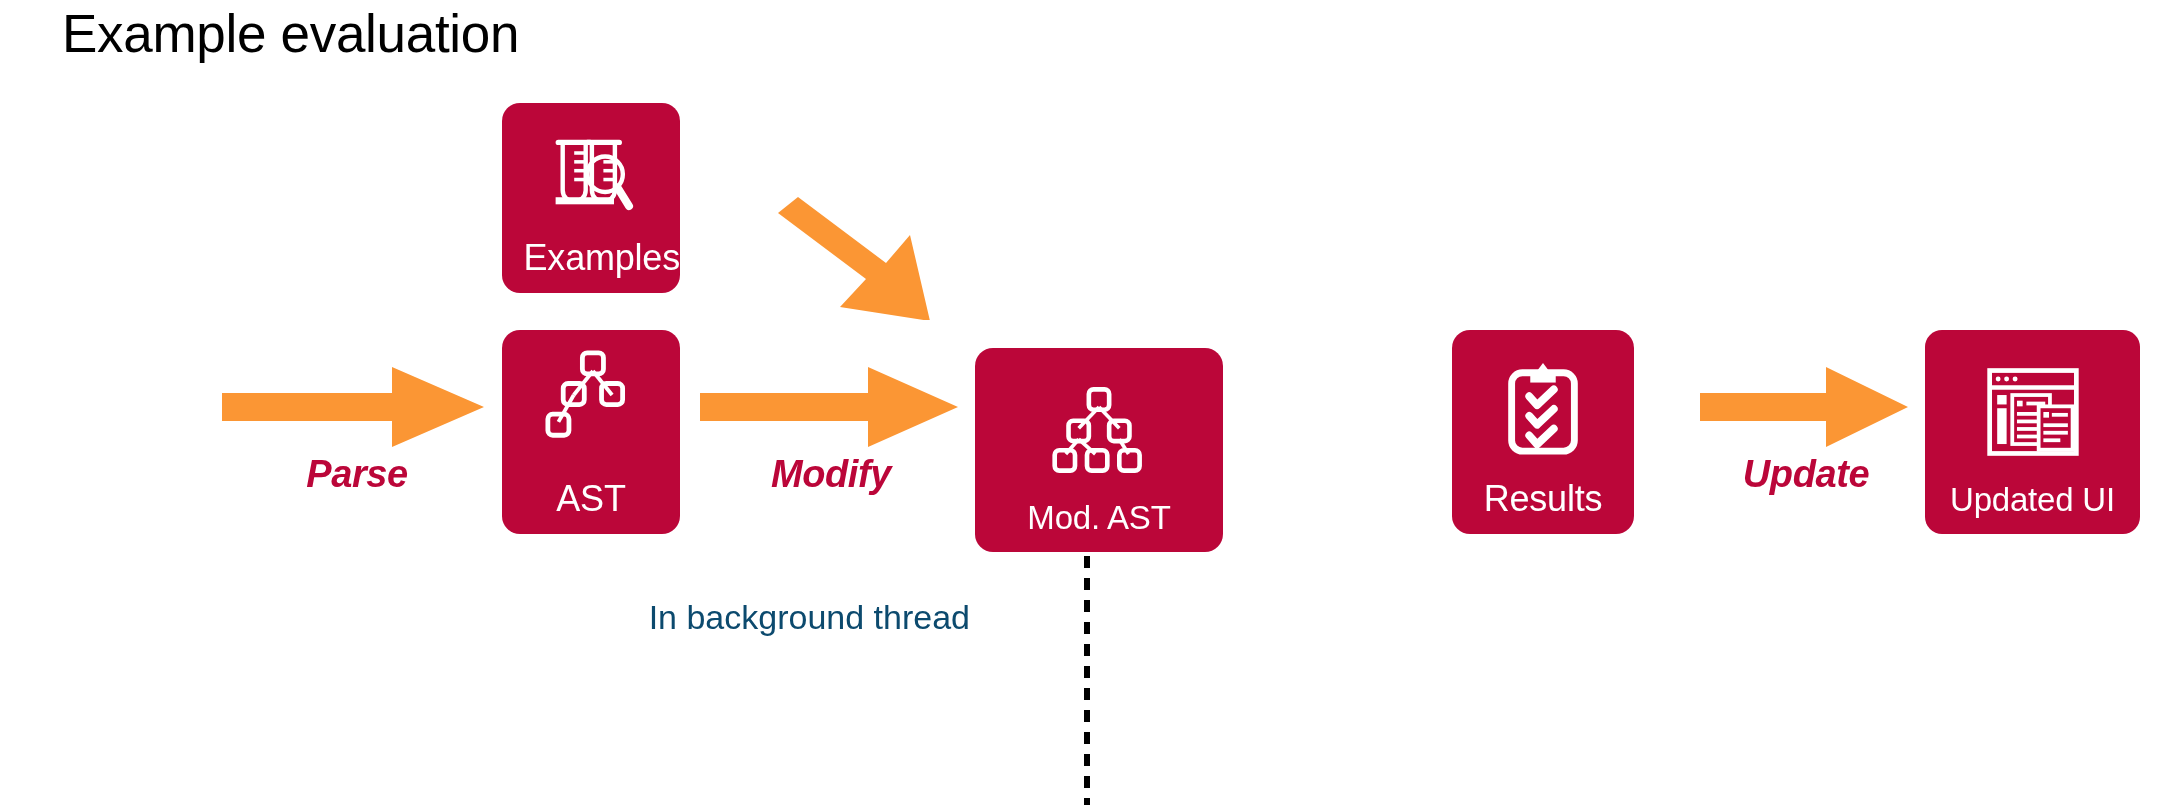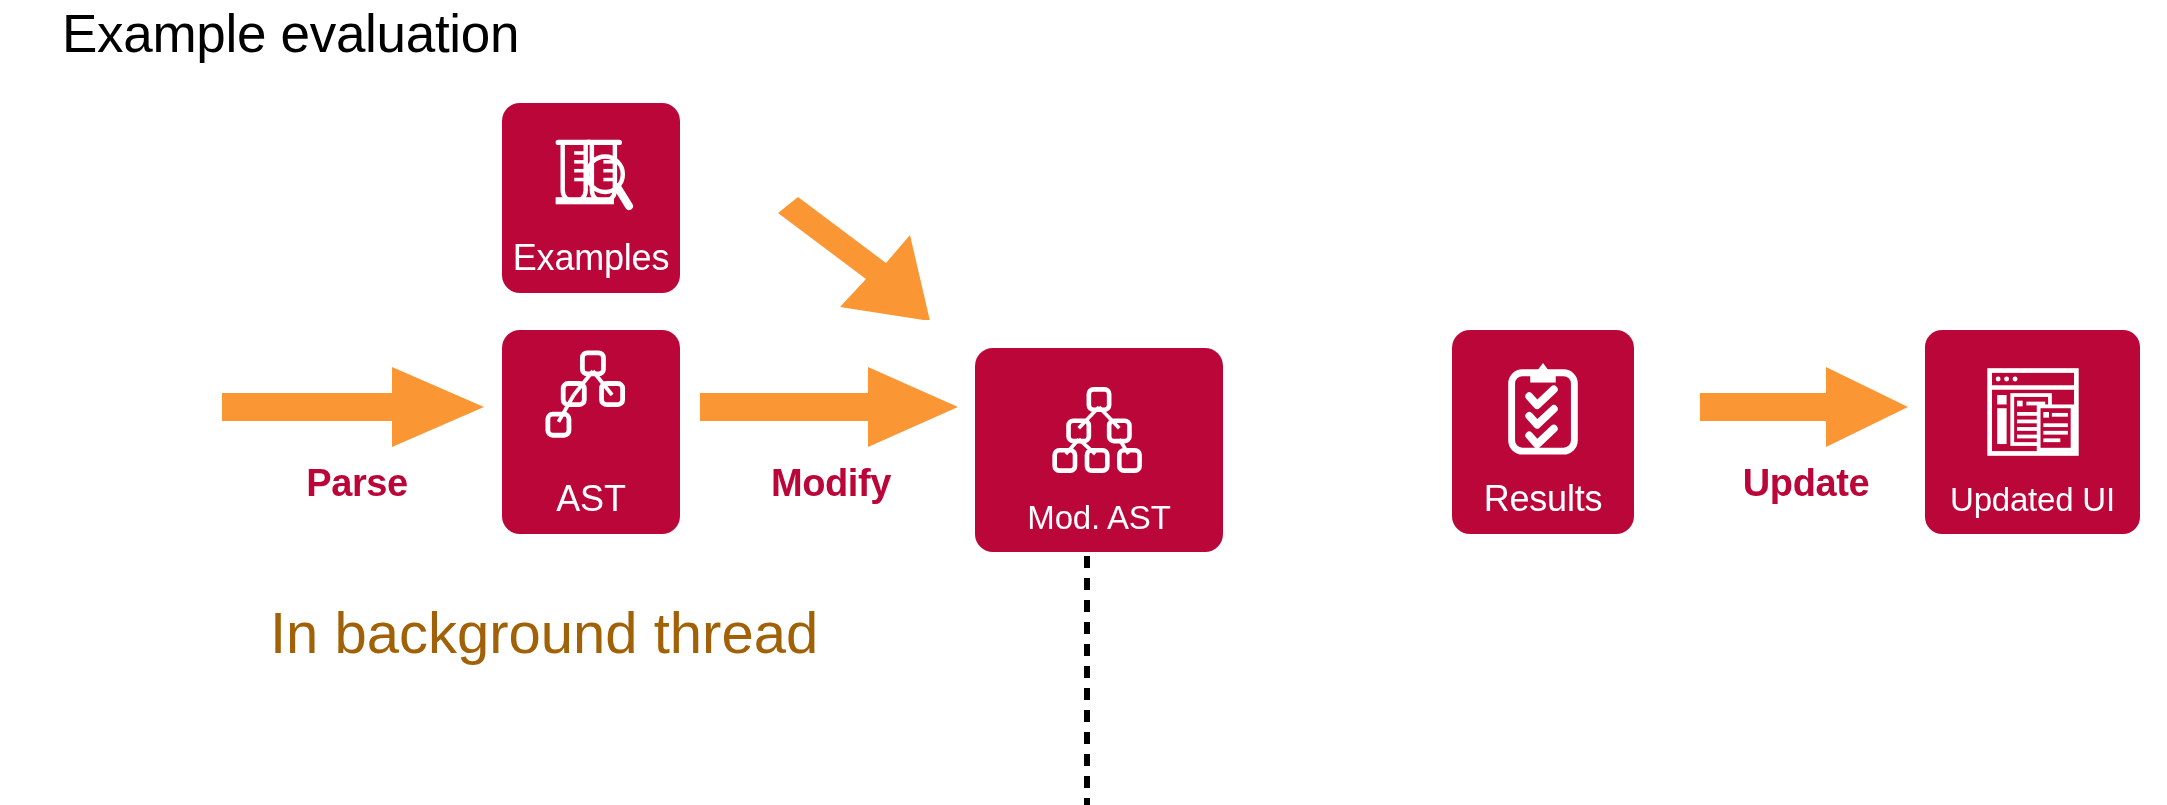--- a/index.html
+++ b/index.html
@@ -56,21 +56,21 @@
     color: #ffffff;
     font-size: 36px;
     line-height: 1.05;
     text-align: center;
     white-space: nowrap;
     letter-spacing: -0.2px;
   }
 
   
   #card-code      { left: 28px;   top: 330px; width: 178px; height: 204px; }
-  #card-examples  { left: 502px;  top: 103px; width: 178px; height: 190px; }
+  #card-examples  { left: 502px;  top: 103px; width: 178px; height: 190px; align-items: flex-end; }
   #card-ast       { left: 502px;  top: 330px; width: 178px; height: 204px; gap: 31px; }
   #card-mod-ast   { left: 975px;  top: 348px; width: 248px; height: 204px; }
   #card-results   { left: 1452px; top: 330px; width: 182px; height: 204px; }
   #card-updated-ui{ left: 1925px; top: 330px; width: 215px; height: 204px; border-radius: 17px; }
 
   #card-mod-ast .card-label { font-size: 33px; }
   #card-updated-ui .card-label { font-size: 33px; }
 
   
   .arrow-group {
@@ -79,22 +79,23 @@
   .arrow-h {
     display: block;
   }
   .arrow-label {
     color: #BB0639;
     font-weight: bold;
     font-size: 38px;
     line-height: 1;
     text-align: center;
     white-space: nowrap;
-    margin-top: 15px;
+    margin-top: 6px;
     letter-spacing: -0.4px;
+    font-style: italic;
   }
 
   #arrow-parse   { left: 222px;  top: 365px; width: 270px; }
   #arrow-modify  { left: 700px;  top: 365px; width: 262px; }
   #arrow-execute { left: 1238px; top: 365px; width: 200px; }
   #arrow-update  { left: 1700px; top: 365px; width: 212px; }
 
   
   #arrow-diagonal {
     position: absolute;
@@ -112,24 +113,24 @@
     width: 6px;
     height: 249px;
     background-image: linear-gradient(to bottom, #000000 0 12px, rgba(0,0,0,0) 12px 22px);
     background-size: 6px 22px;
     background-repeat: repeat-y;
   }
 
   
   .caption {
     position: absolute;
-    color: #a16207;
-    font-size: 58px;
+    color: #0c4a6e;
+    font-size: 34px;
     line-height: 1.28;
-    text-align: left;
+    text-align: right;
     white-space: pre-line;
   }
   #caption-background { left: 270px;  top: 596px; width: 700px; }
   #caption-main       { left: 1180px; top: 596px; width: 790px; }
 </style>
 </head>
 <body>
 
 <div id="stage">
 

